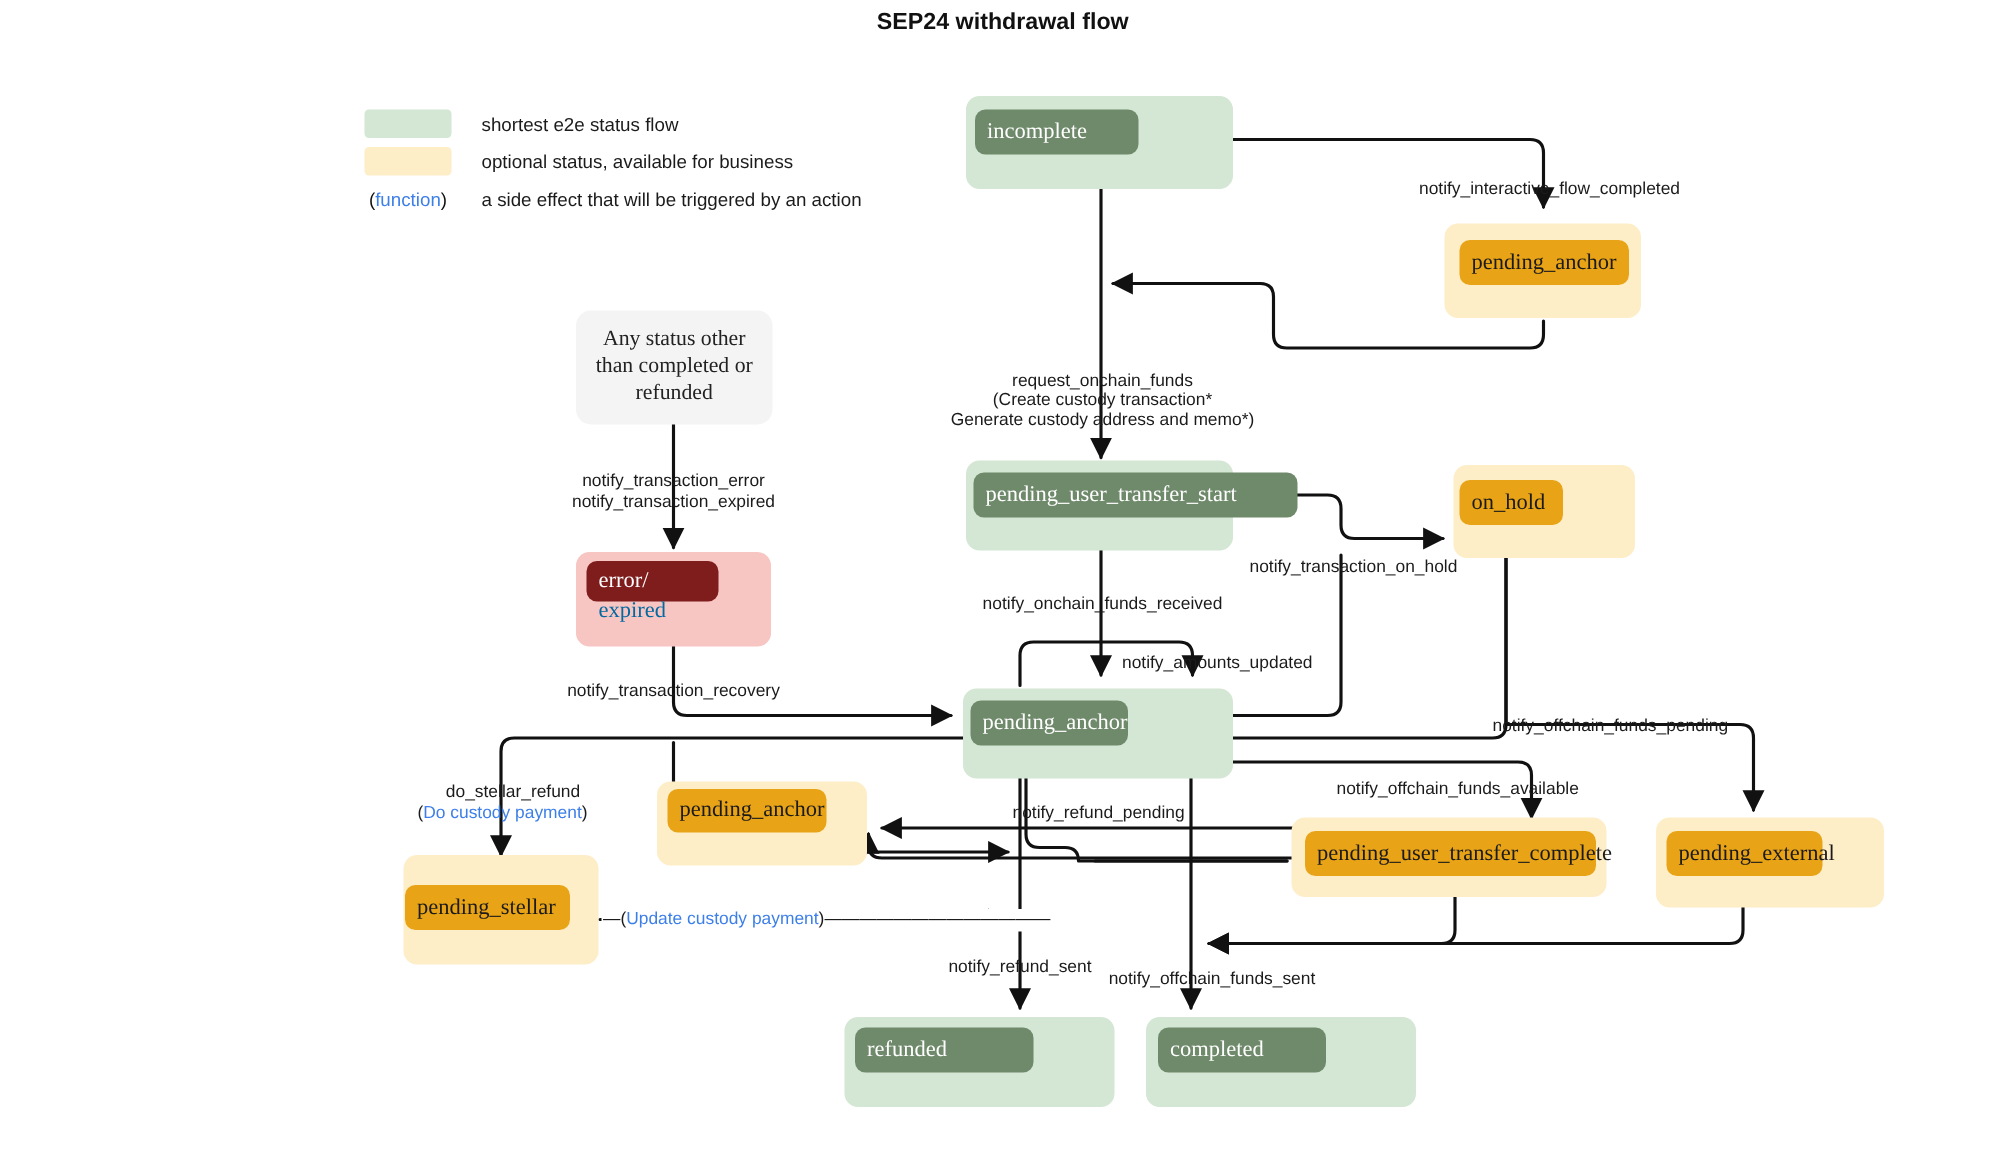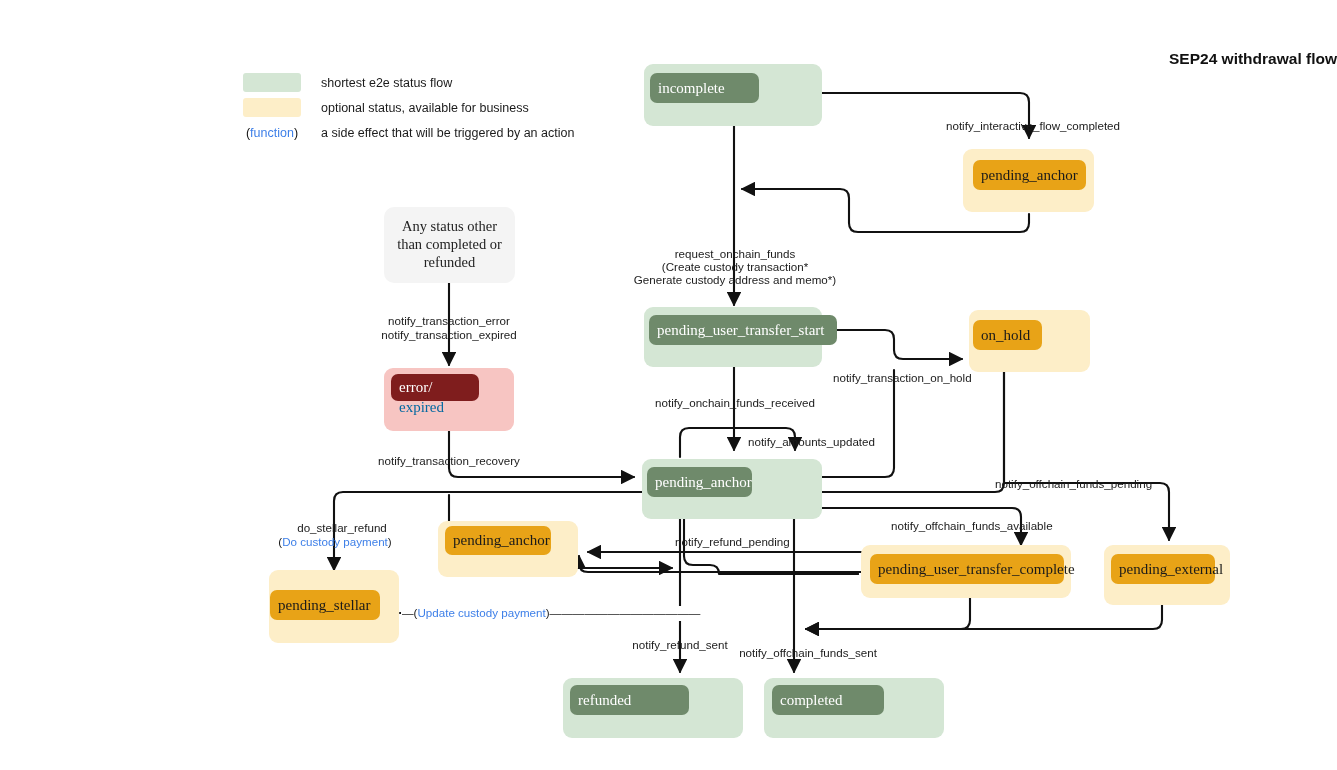--- a/index.html
+++ b/index.html
@@ -1,22 +1,22 @@
 <!DOCTYPE html>
 <html><head>
 <meta charset="utf-8">
 <style>
   html,body{margin:0;padding:0;background:#ffffff;}
   body{width:1337px;height:770px;position:relative;overflow:hidden;
        font-family:"Liberation Sans",sans-serif;}
   #canvas{position:absolute;inset:0;width:1337px;height:770px;}
   svg.edges{position:absolute;left:0;top:0;width:1337px;height:770px;pointer-events:none;}
 
-  .title{position:absolute;left:0;top:6px;width:1337px;text-align:right;
-         font-size:15.5px;font-weight:bold;color:#111;margin-top:44px;}
+  .title{position:absolute;left:0;top:6px;width:1337px;text-align:center;
+         font-size:15.5px;font-weight:bold;color:#111;}
 
   
   .legend{position:absolute;left:243px;top:70px;}
   .legend-row{display:flex;align-items:center;height:25px;margin-bottom:0px;}
   .sw{width:58px;height:19px;border-radius:3px;}
   .legend-txt{margin-left:20px;font-size:12.5px;color:#1b1b1b;white-space:nowrap;}
   .legend-fn{width:58px;text-align:center;font-size:12.5px;color:#111;}
   .fn{color:#3d7fe8;}
 
   
@@ -131,21 +131,21 @@
     <div>than completed or</div>
     <div>refunded</div>
   </div>
 
   <div class="node r-outer" style="left:384px;top:368px;width:130px;height:63px;">
     <div class="badge r-badge" style="left:7px;top:6px;width:88px;height:27px;">error/</div>
     <div class="sub" style="left:15px;top:31px;">expired</div>
   </div>
 
   <div class="node g-outer" style="left:644px;top:307px;width:178px;height:60px;">
-    <div class="badge g-badge" style="left:5px;top:8px;width:188px;height:30px;">pending_user_transfer_start</div>
+    <div class="badge g-badge" style="left:5px;top:8px;width:216px;height:30px;">pending_user_transfer_start</div>
   </div>
 
   <div class="node o-outer" style="left:969px;top:310px;width:121px;height:62px;">
     <div class="badge o-badge" style="left:4px;top:10px;width:69px;height:30px;">on_hold</div>
   </div>
 
   <div class="node g-outer" style="left:642px;top:459px;width:180px;height:60px;">
     <div class="badge g-badge" style="left:5px;top:8px;width:105px;height:30px;">pending_anchor</div>
   </div>
 
@@ -154,21 +154,21 @@
   </div>
 
   <div class="node o-outer" style="left:269px;top:570px;width:130px;height:73px;">
     <div class="badge o-badge" style="left:1px;top:20px;width:110px;height:30px;">pending_stellar</div>
   </div>
 
   <div class="node o-outer" style="left:861px;top:545px;width:210px;height:53px;">
     <div class="badge o-badge" style="left:9px;top:9px;width:194px;height:30px;">pending_user_transfer_complete</div>
   </div>
 
-  <div class="node o-outer" style="left:1104px;top:545px;width:126px;height:60px;">
+  <div class="node o-outer" style="left:1104px;top:545px;width:152px;height:60px;">
     <div class="badge o-badge" style="left:7px;top:9px;width:104px;height:30px;">pending_external</div>
   </div>
 
   <div class="node g-outer" style="left:563px;top:678px;width:180px;height:60px;">
     <div class="badge g-badge" style="left:7px;top:7px;width:119px;height:30px;">refunded</div>
   </div>
 
   <div class="node g-outer" style="left:764px;top:678px;width:180px;height:60px;">
     <div class="badge g-badge" style="left:8px;top:7px;width:112px;height:30px;">completed</div>
   </div>

